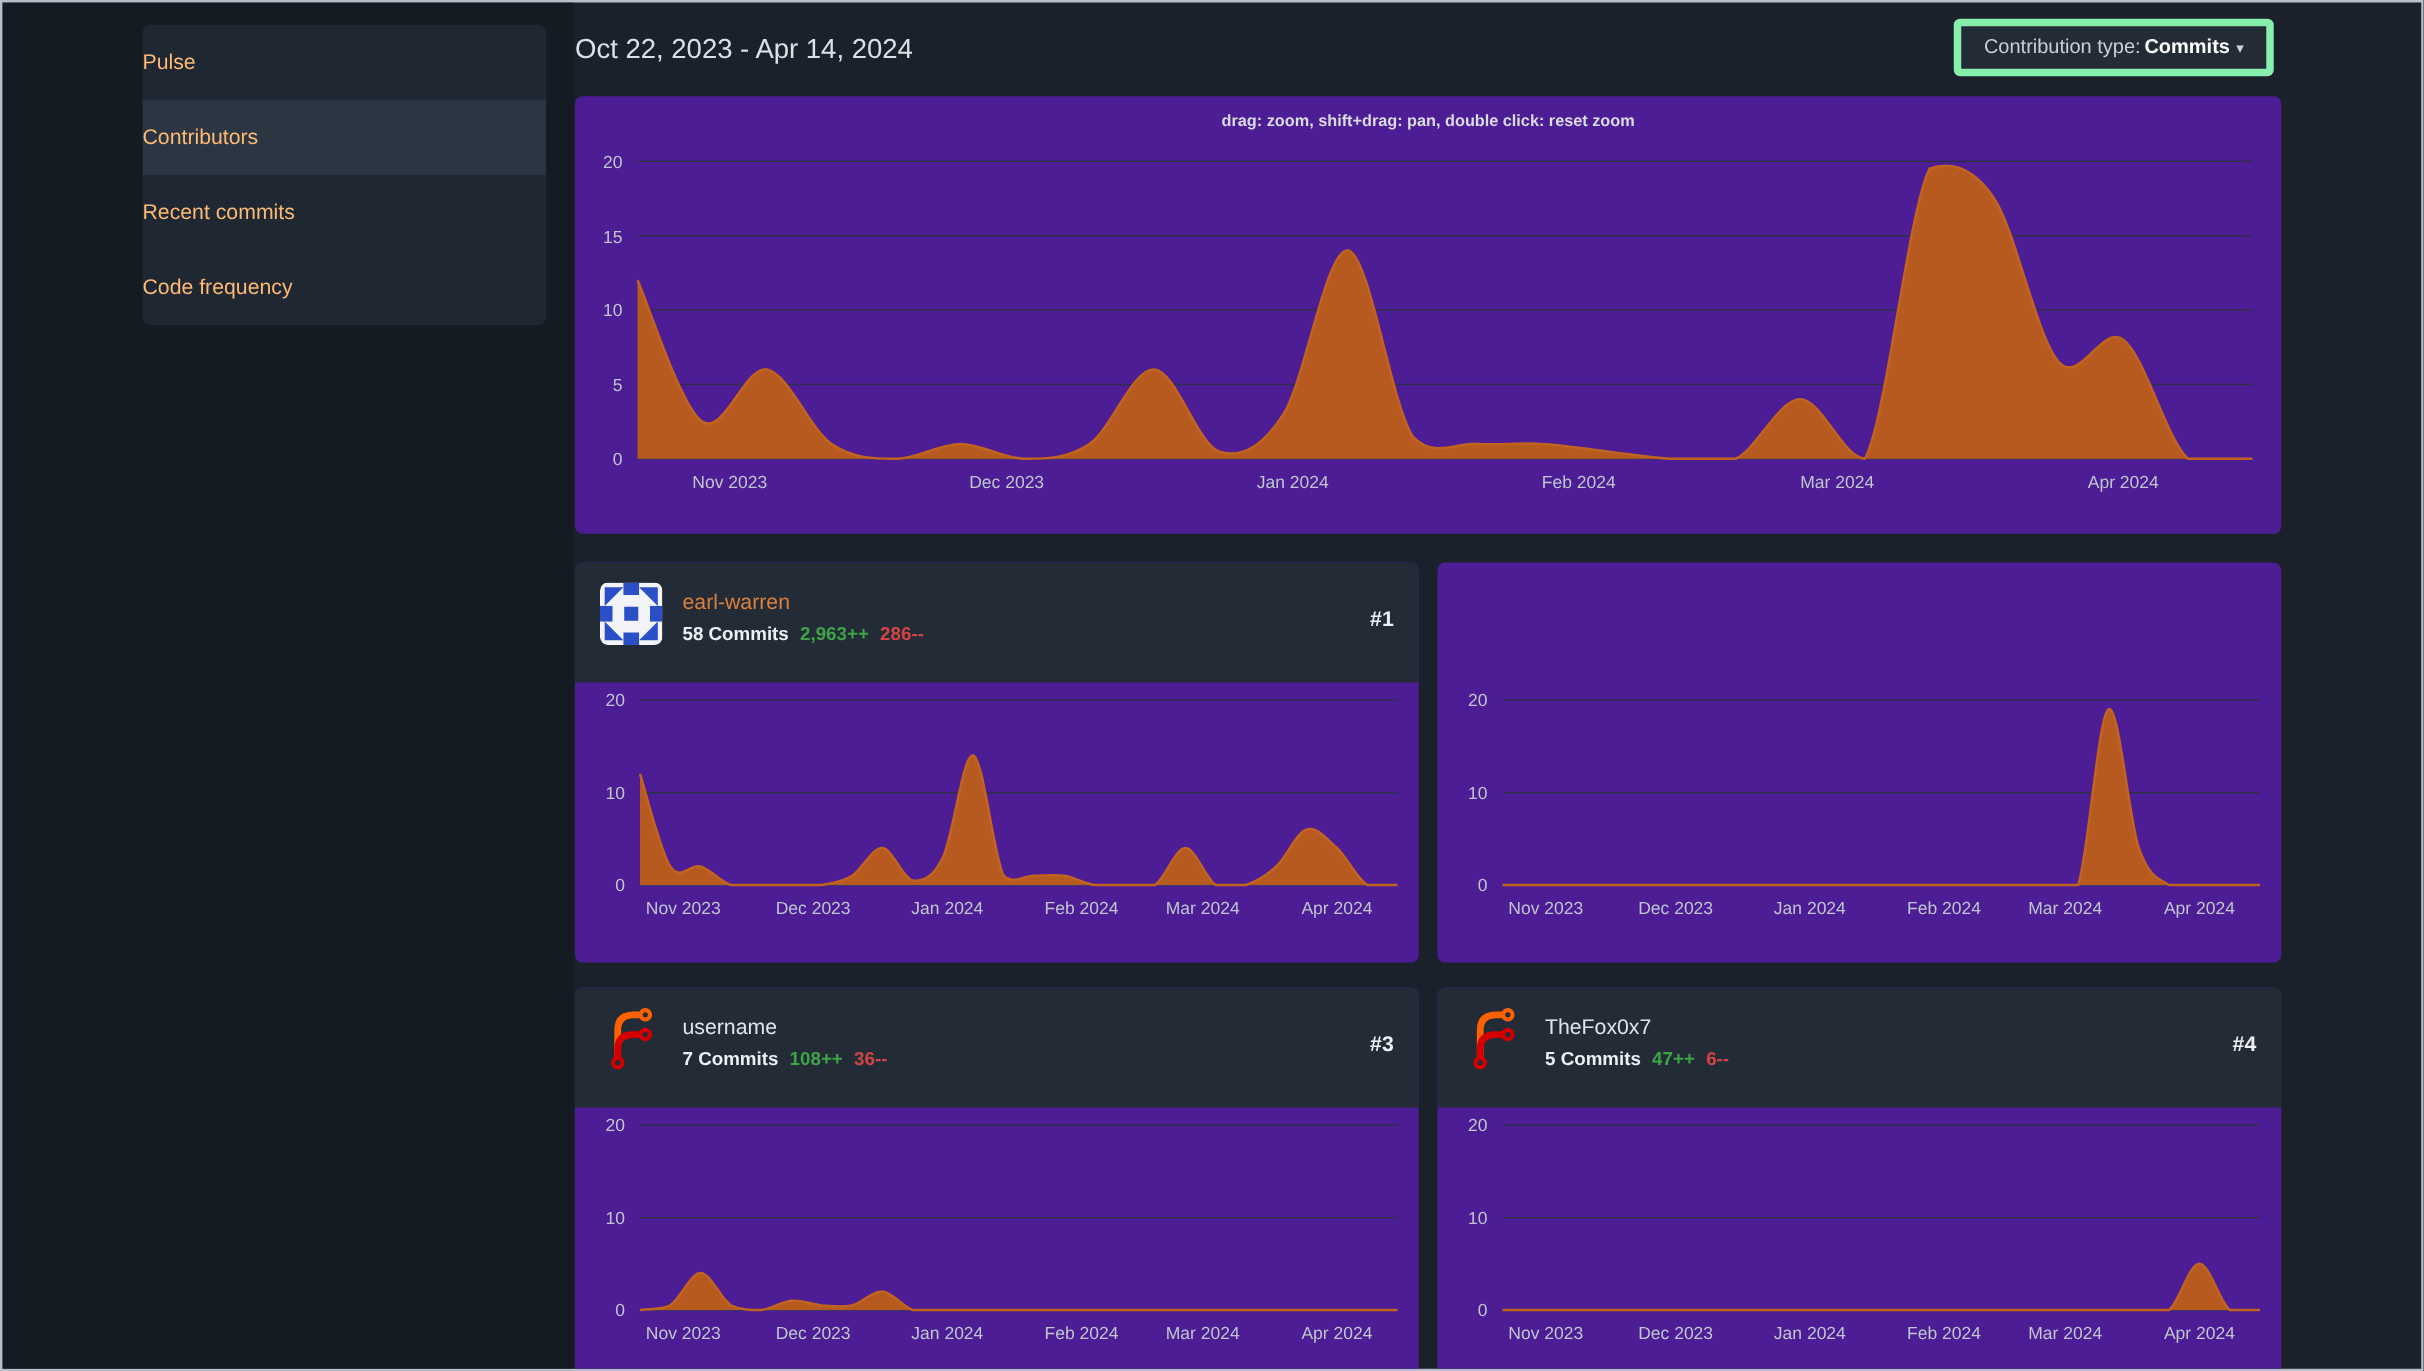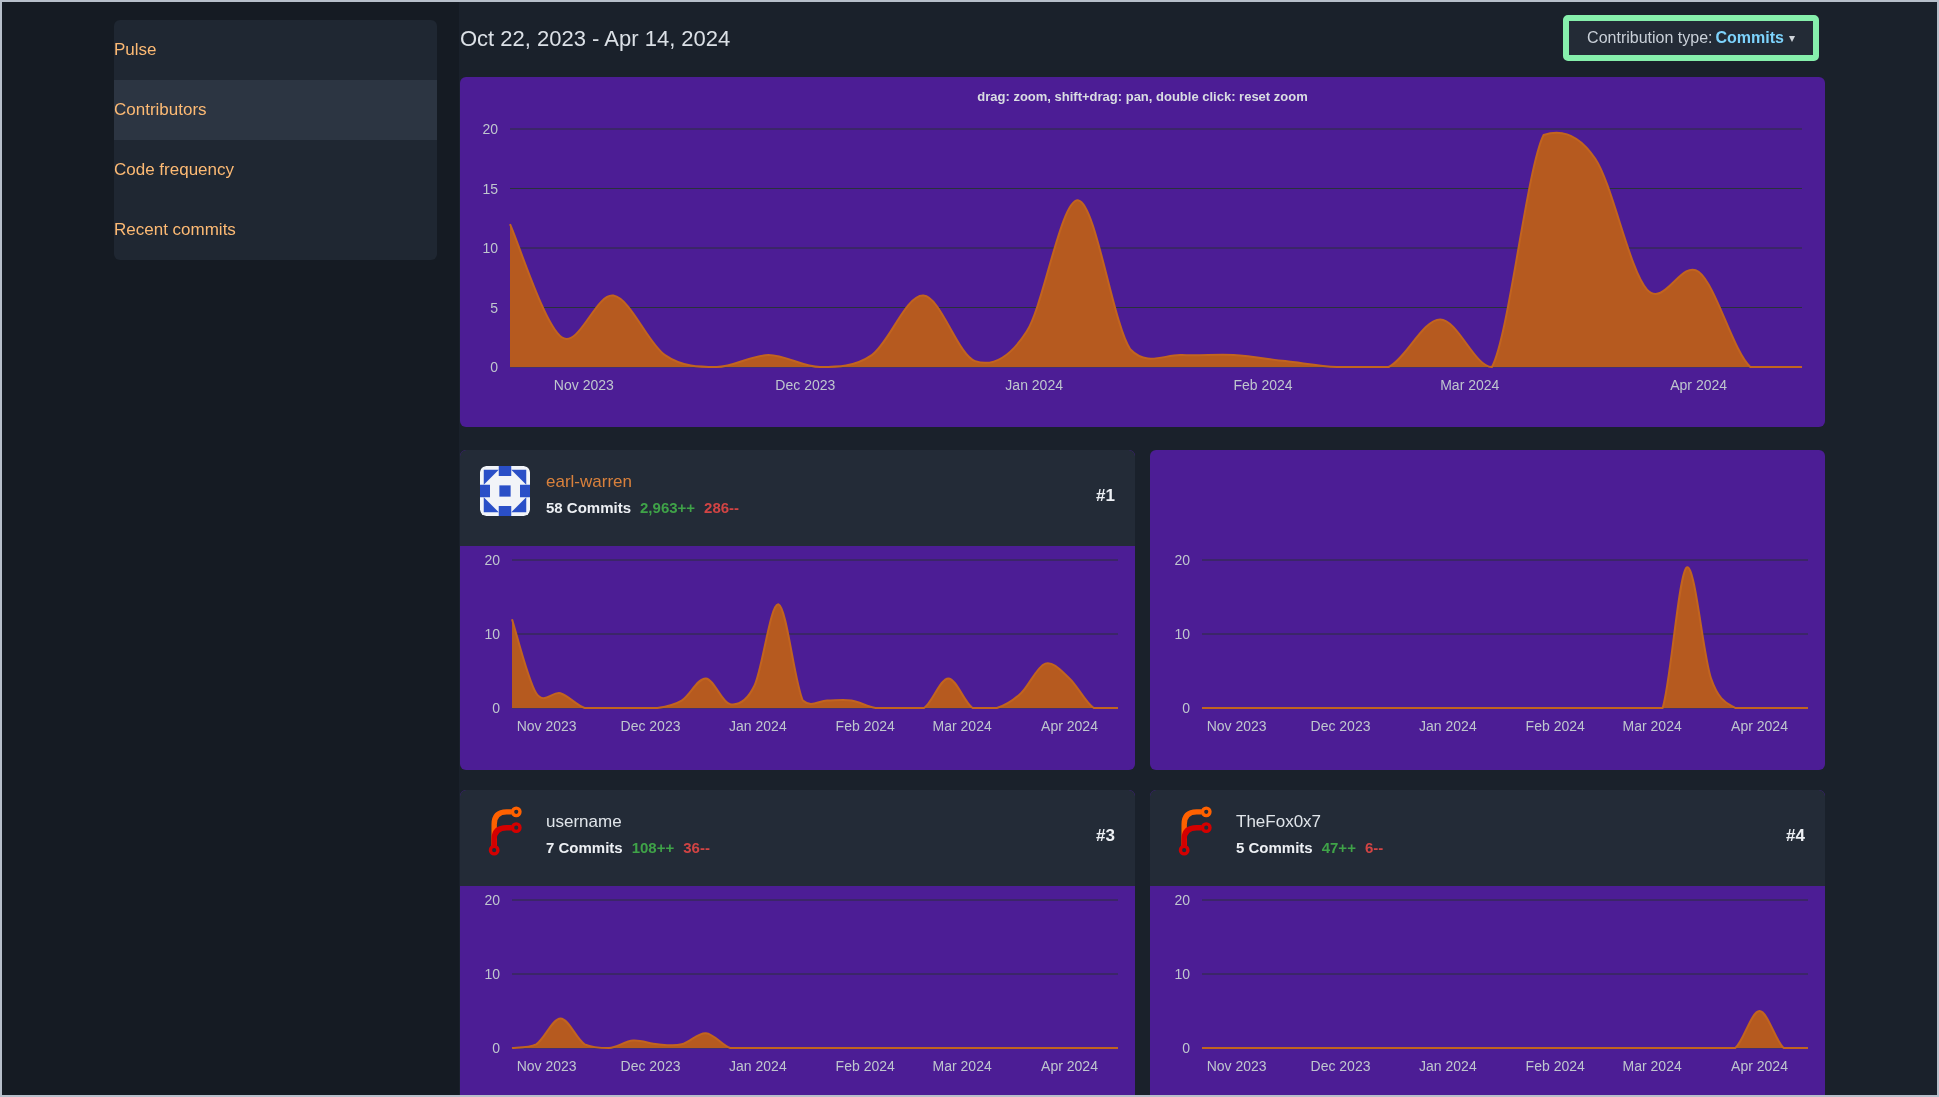--- a/index.html
+++ b/index.html
@@ -16,21 +16,21 @@
   .sidebar-item.active{background:#2c3542;}
 
   
   .date-range{position:absolute; left:458px; top:24px; font-size:22px; color:#dbe0e6;}
   .type-btn{
     position:absolute; top:13px; right:118px; height:46px; padding:0 18px;
     display:flex; align-items:center; gap:3px; box-sizing:border-box;
     background:#232b36; border:6px solid #86efac; border-radius:5px;
     font-size:16px; color:#c9d0d8; cursor:pointer;
   }
-  .type-btn .value{font-weight:bold; color:#7dd3fc;}
+  .type-btn .value{font-weight:bold; color:#ffffff;}
   .type-btn .caret{font-size:12px; color:#cfd4da; margin-left:2px;}
 
   
   .card{position:absolute; background:#4c1d95; border-radius:6px;}
   .main-card{left:458px; top:75px; width:1365px; height:350px;}
   .chart-hint{position:absolute; top:12px; left:0; width:100%; text-align:center;
     font-size:13px; font-weight:bold; color:#d9dde2;}
 
   .contrib-card{width:675px; height:320px; overflow:hidden;}
   .c0{left:458px; top:448px;} .c1{left:1148px; top:448px;}
@@ -57,22 +57,22 @@
 </style>
 </head>
 <body>
 
 <div class="screen">
   <div class="gutter"></div>
 
   <nav class="sidebar">
     <div class="sidebar-item">Pulse</div>
     <div class="sidebar-item active">Contributors</div>
+    <div class="sidebar-item">Recent commits</div>
     <div class="sidebar-item">Code frequency</div>
-    <div class="sidebar-item">Recent commits</div>
   </nav>
 
   <div class="date-range">Oct 22, 2023 - Apr 14, 2024</div>
   <button class="type-btn">
     <span>Contribution type:</span>
     <span class="value">Commits</span>
     <span class="caret">▾</span>
   </button>
 
   <section class="card main-card">

